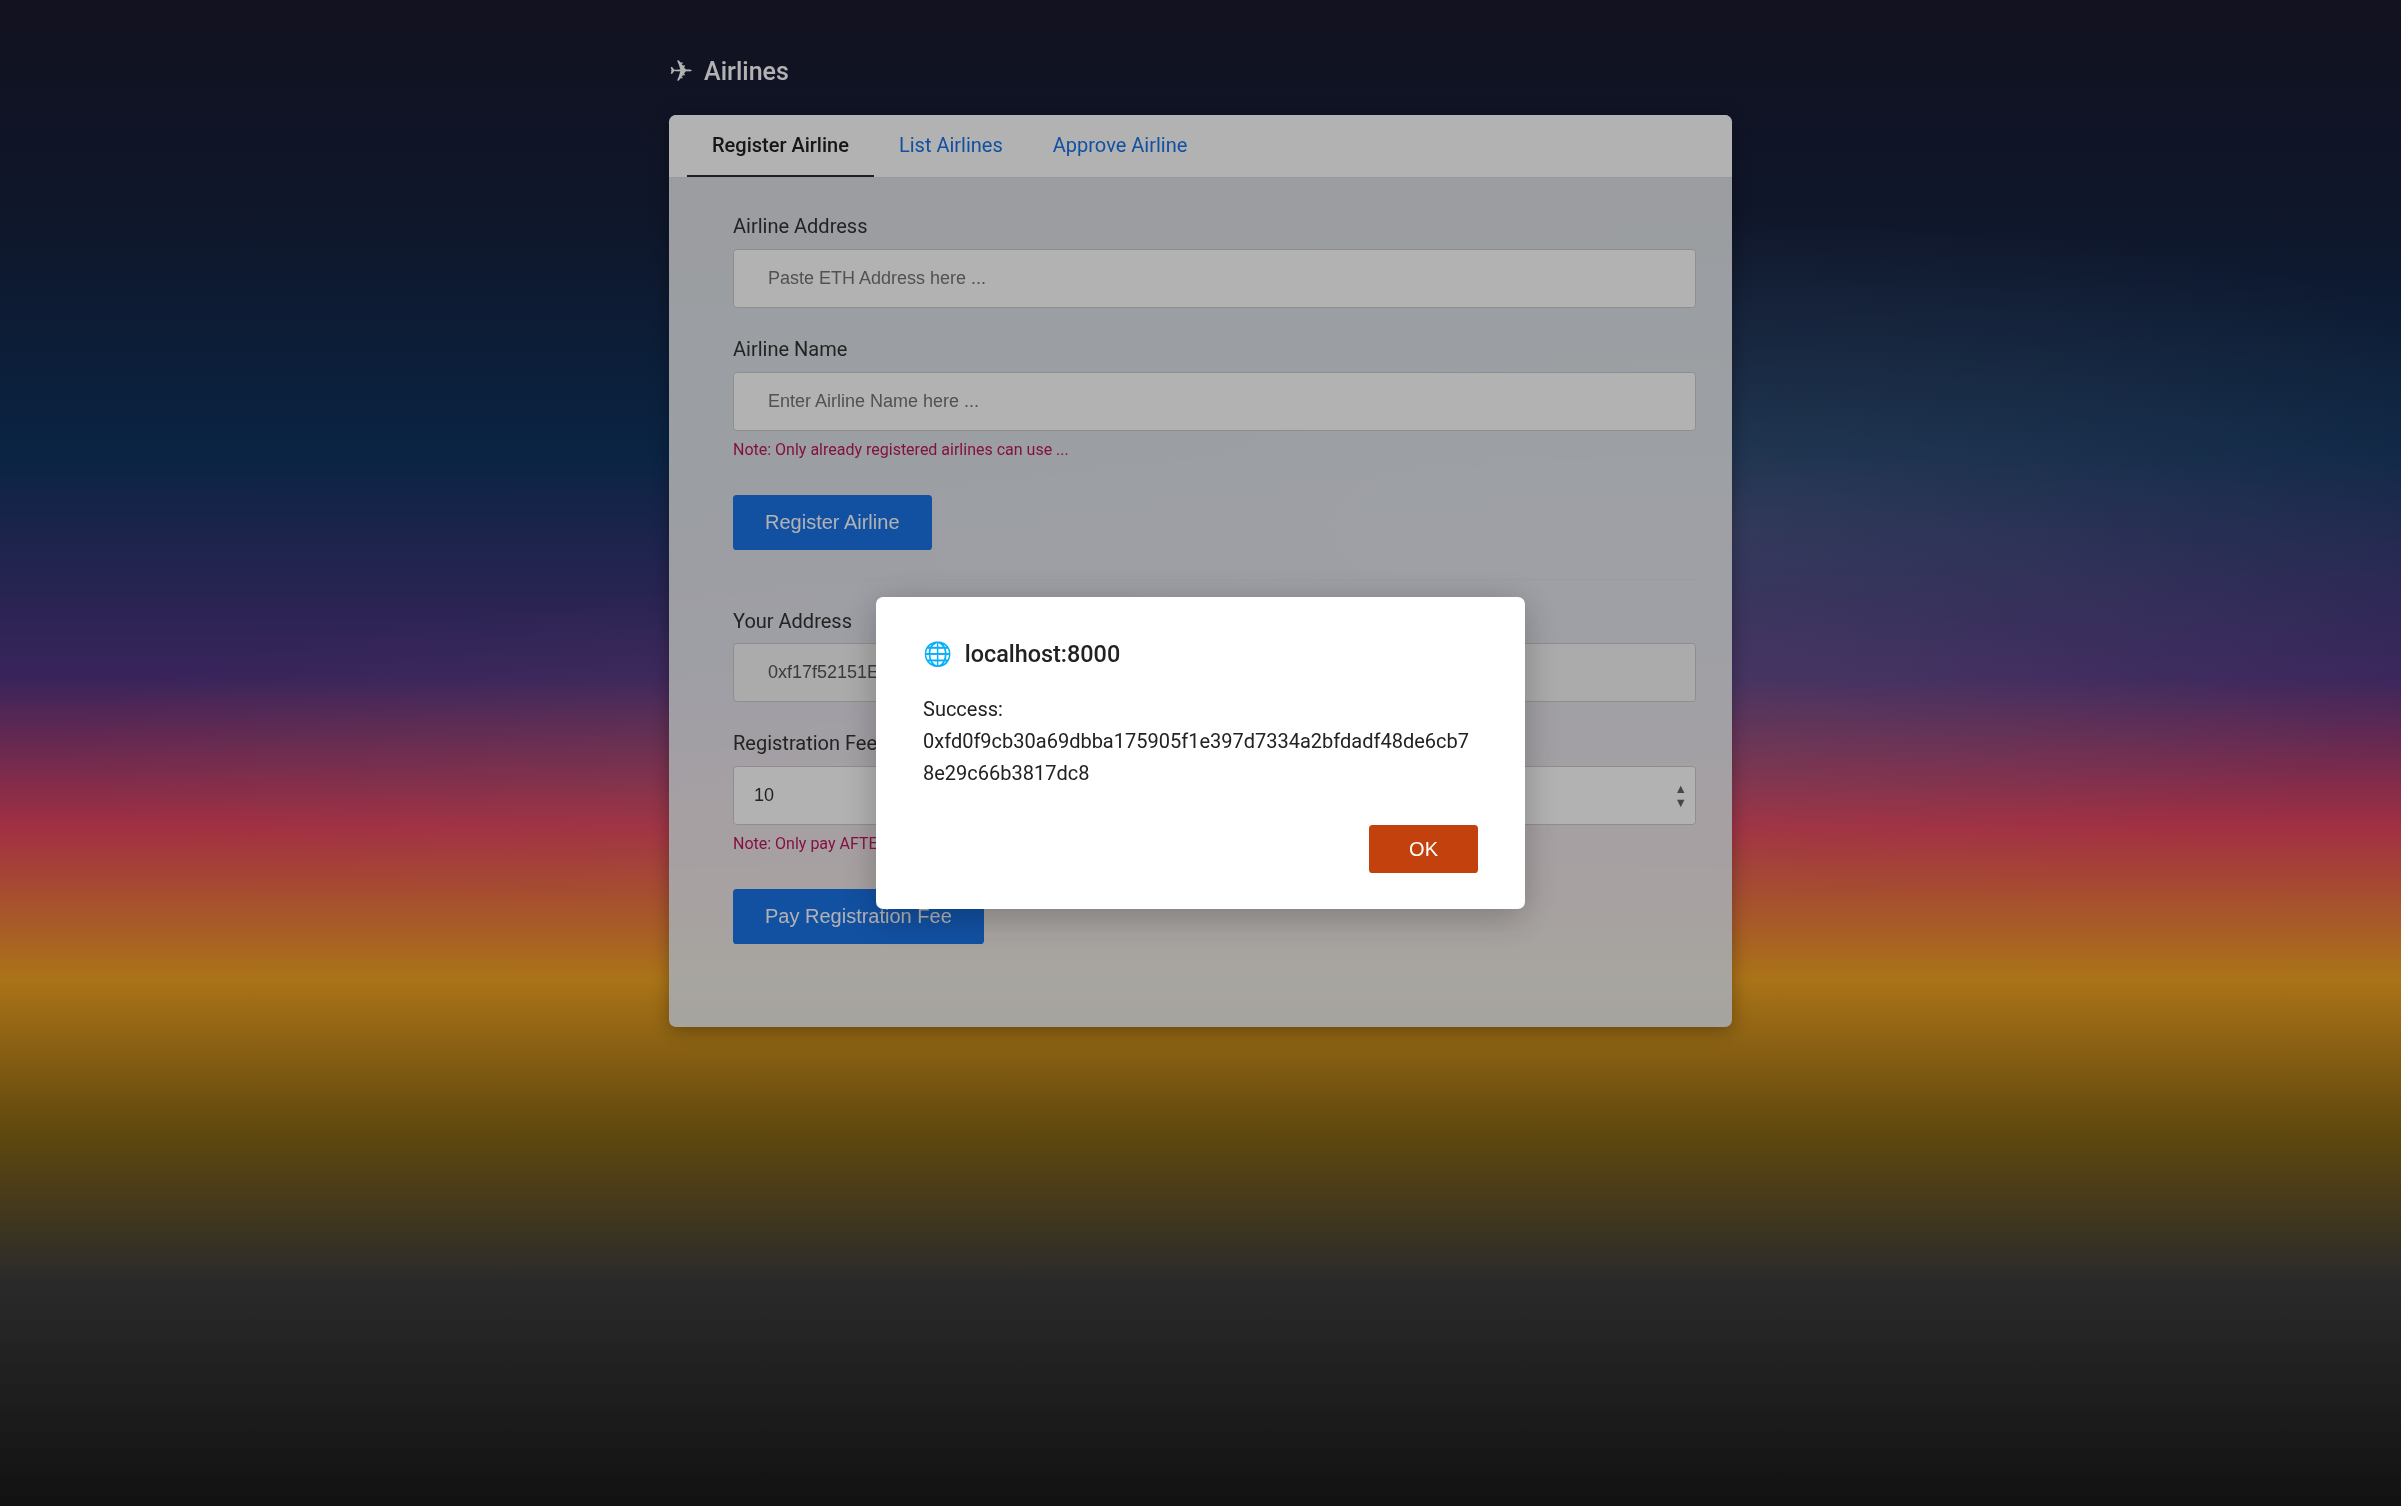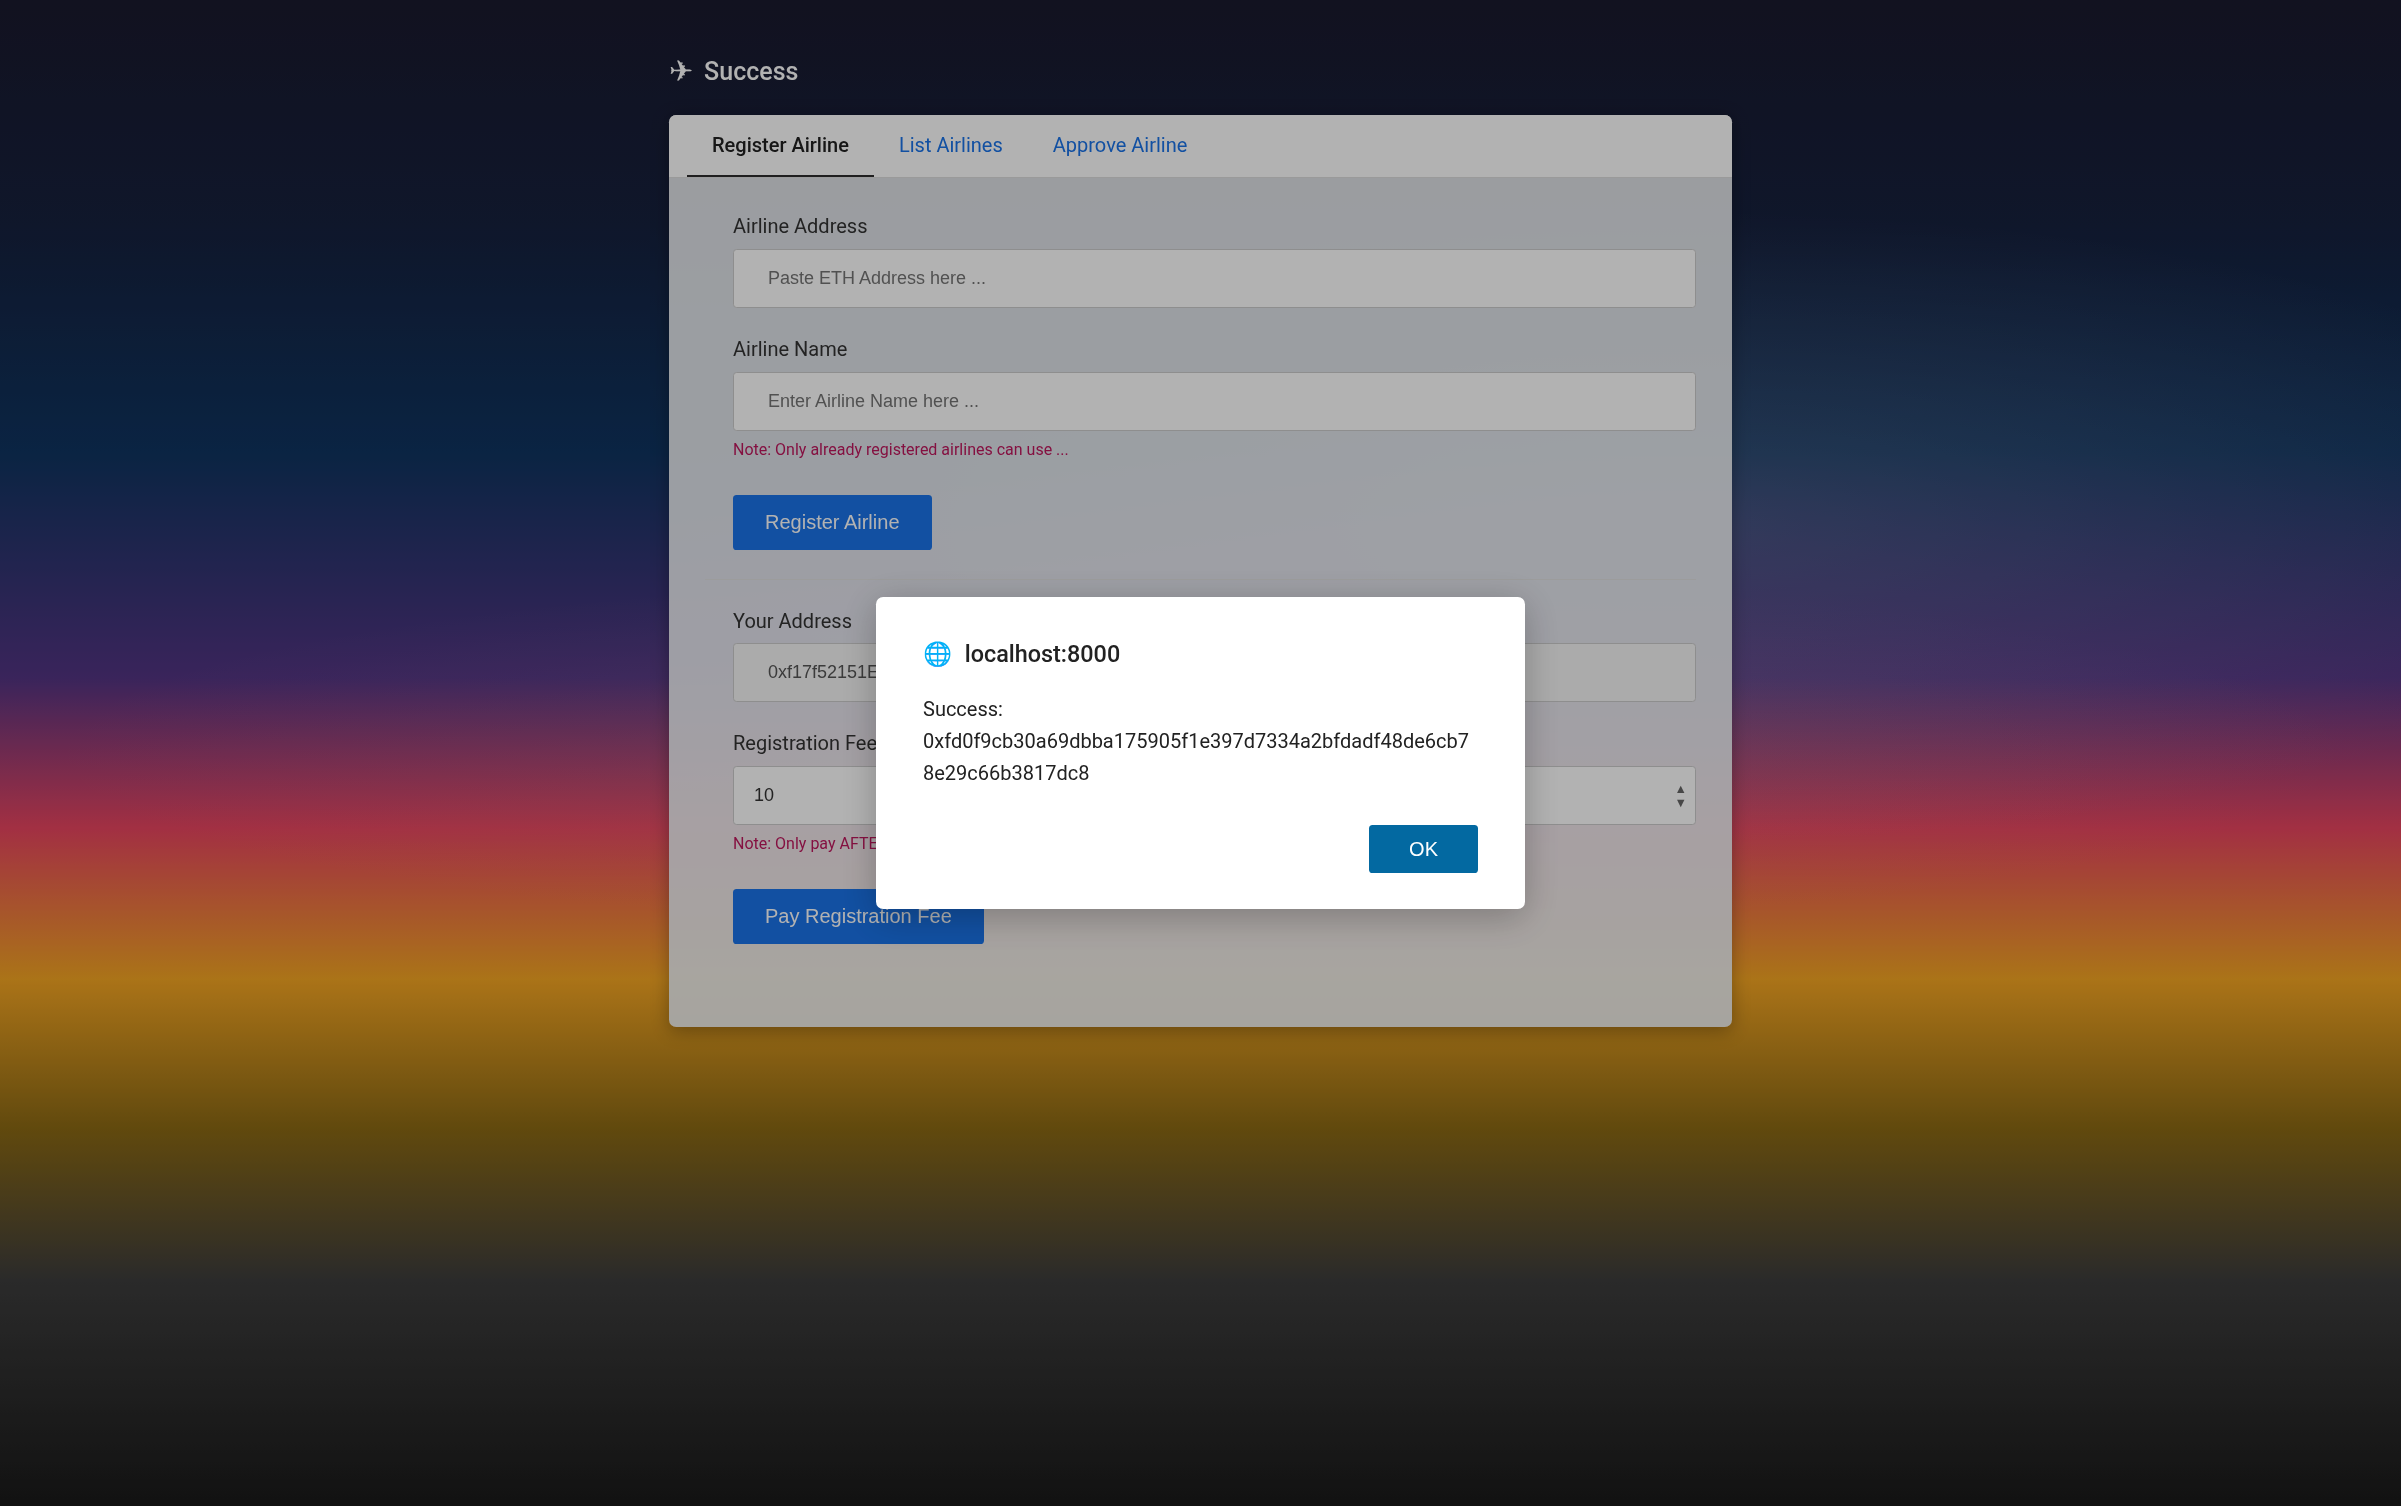--- a/index.html
+++ b/index.html
@@ -234,21 +234,21 @@
     .modal-body .success-label {
       font-weight: 400;
     }
 
     .modal-footer {
       display: flex;
       justify-content: flex-end;
     }
 
     .btn-ok {
-      background: #0369a1;
+      background: #c2410c;
       color: white;
       border: none;
       padding: 12.6px 40px;
       font-size: 20px;
       border-radius: 3.6px;
       cursor: pointer;
       font-weight: 500;
     }
 
     .divider {
@@ -261,21 +261,21 @@
 <body>
 
 <div class="bg-image"></div>
 <div class="bg-overlay"></div>
 
 <div class="page-wrapper">
   <div class="app-container">
 
     <div class="app-header">
       <span class="plane-icon">✈</span>
-      <span>Success</span>
+      <span>Airlines</span>
     </div>
 
     <div class="main-card">
       <div class="tabs">
         <div class="tab active">Register Airline</div>
         <div class="tab blue">List Airlines</div>
         <div class="tab blue">Approve Airline</div>
       </div>
 
       <div class="card-body">

